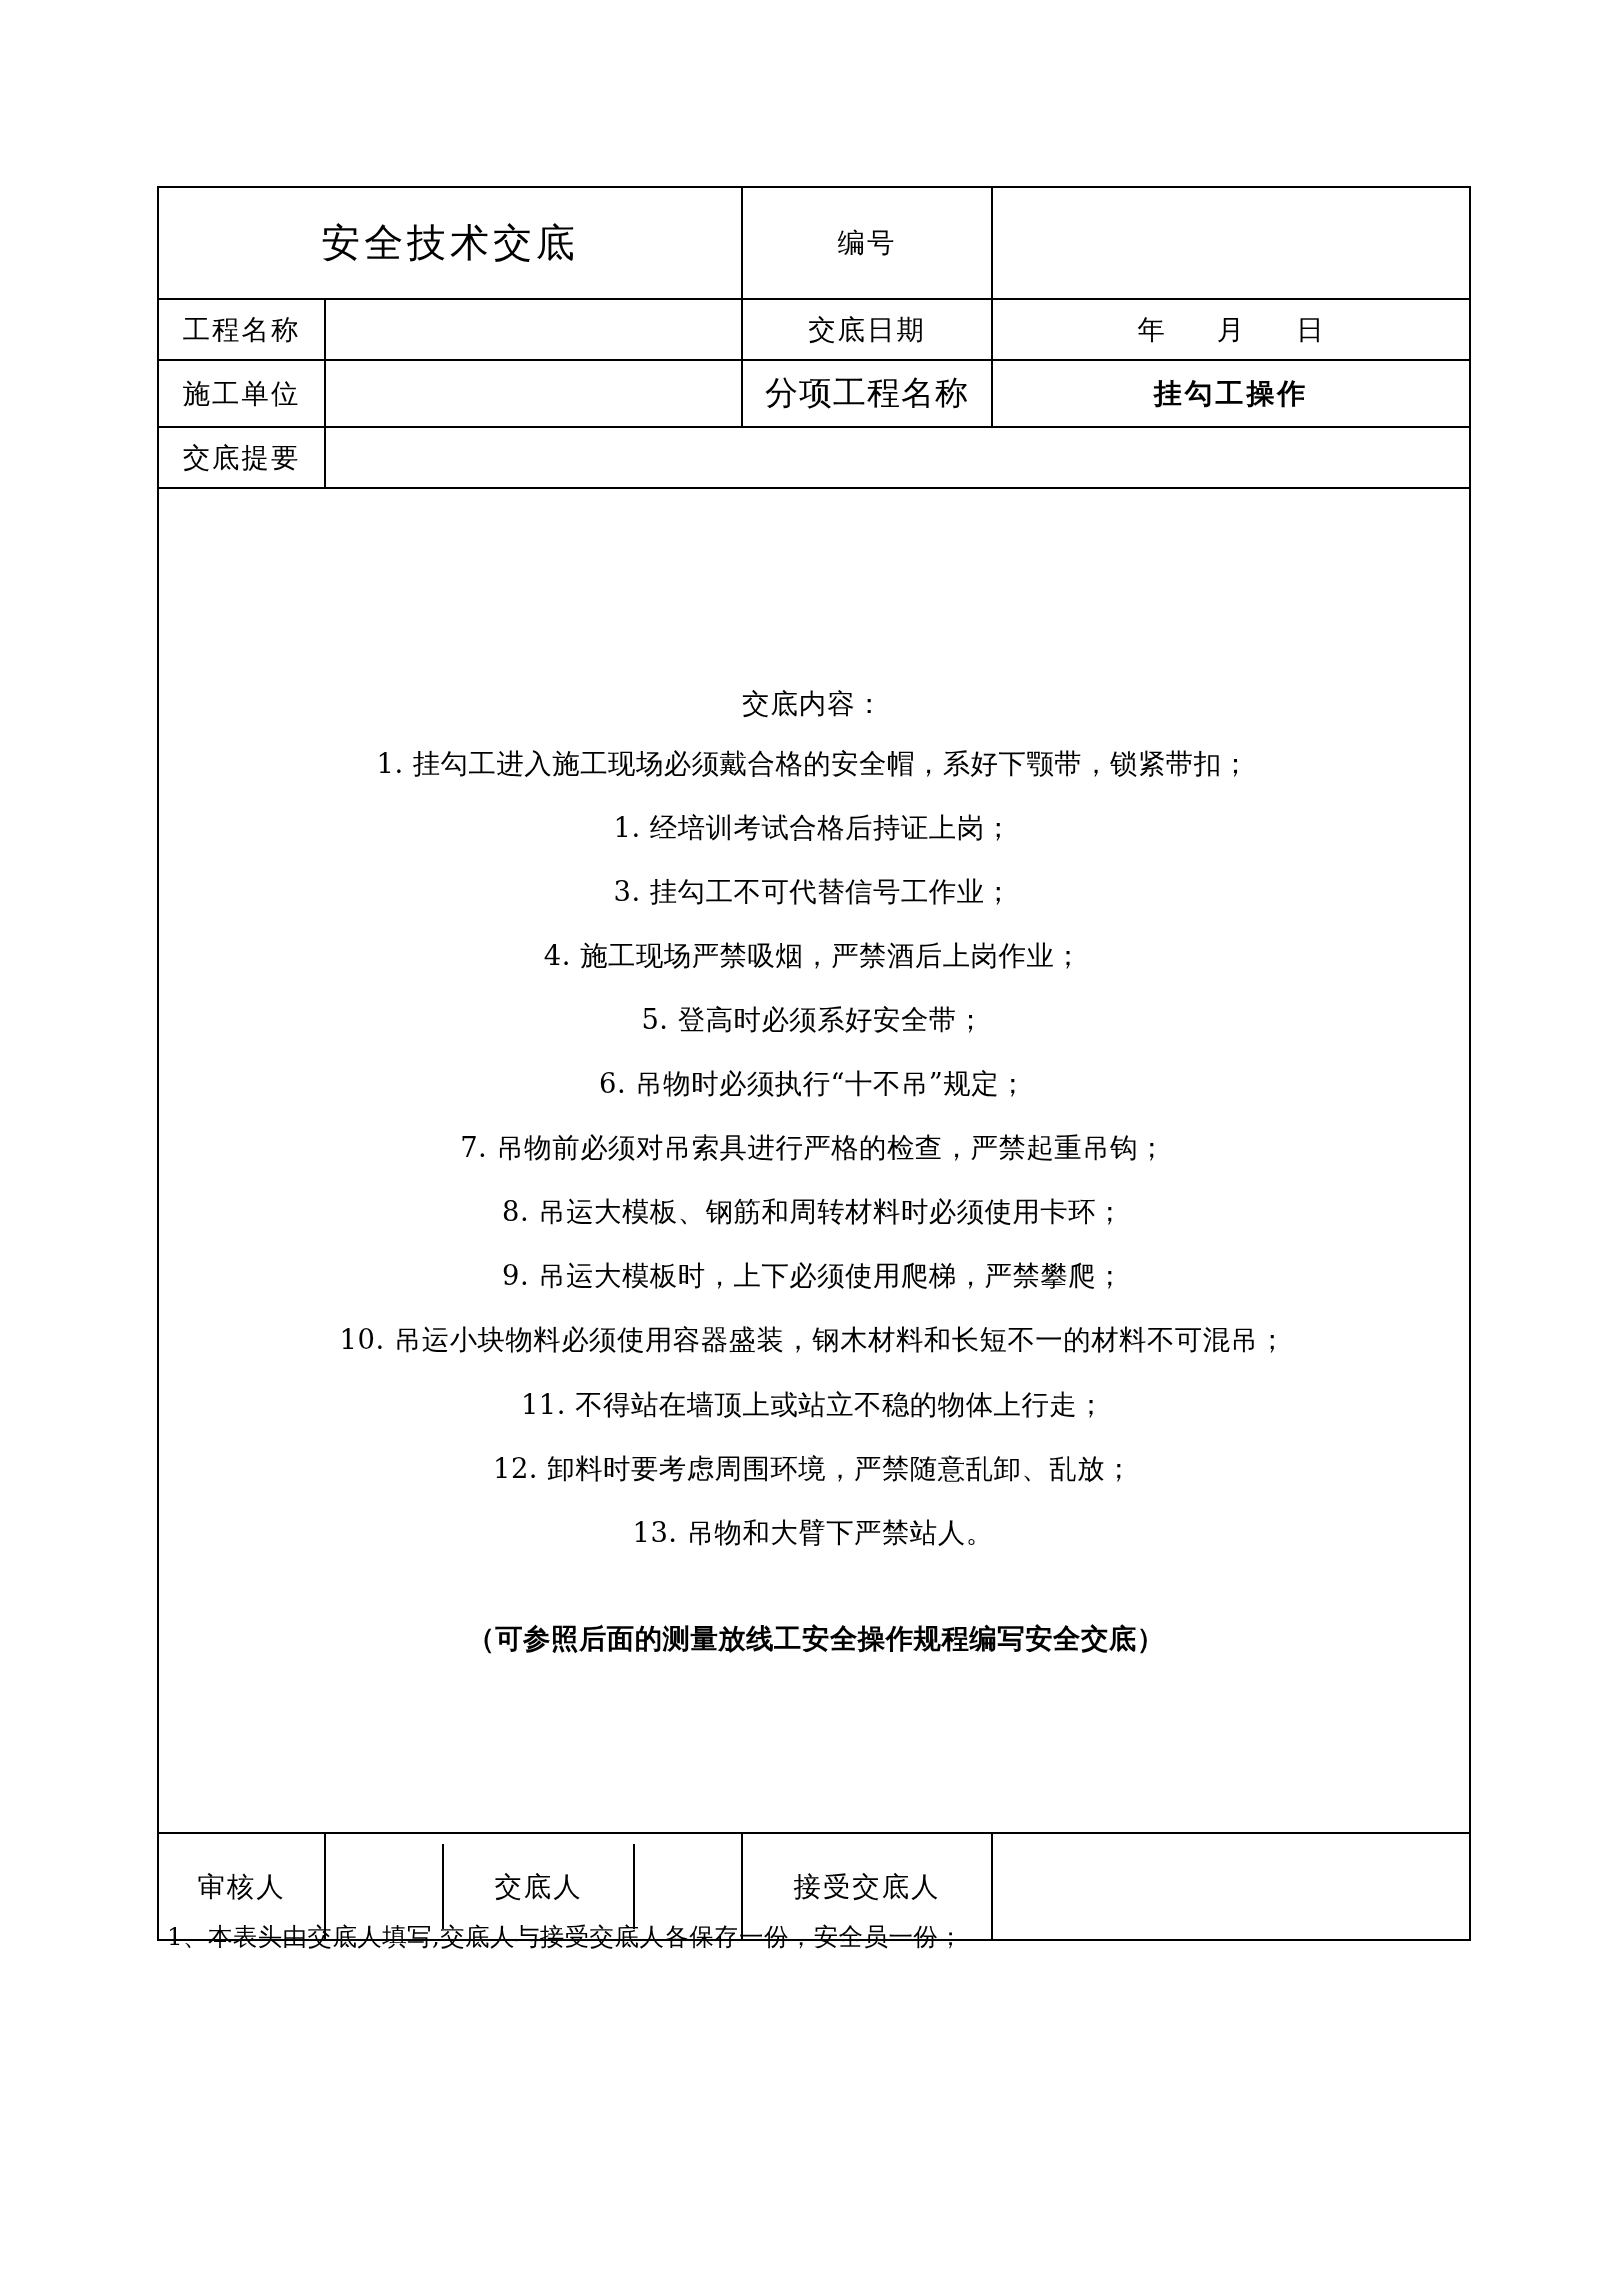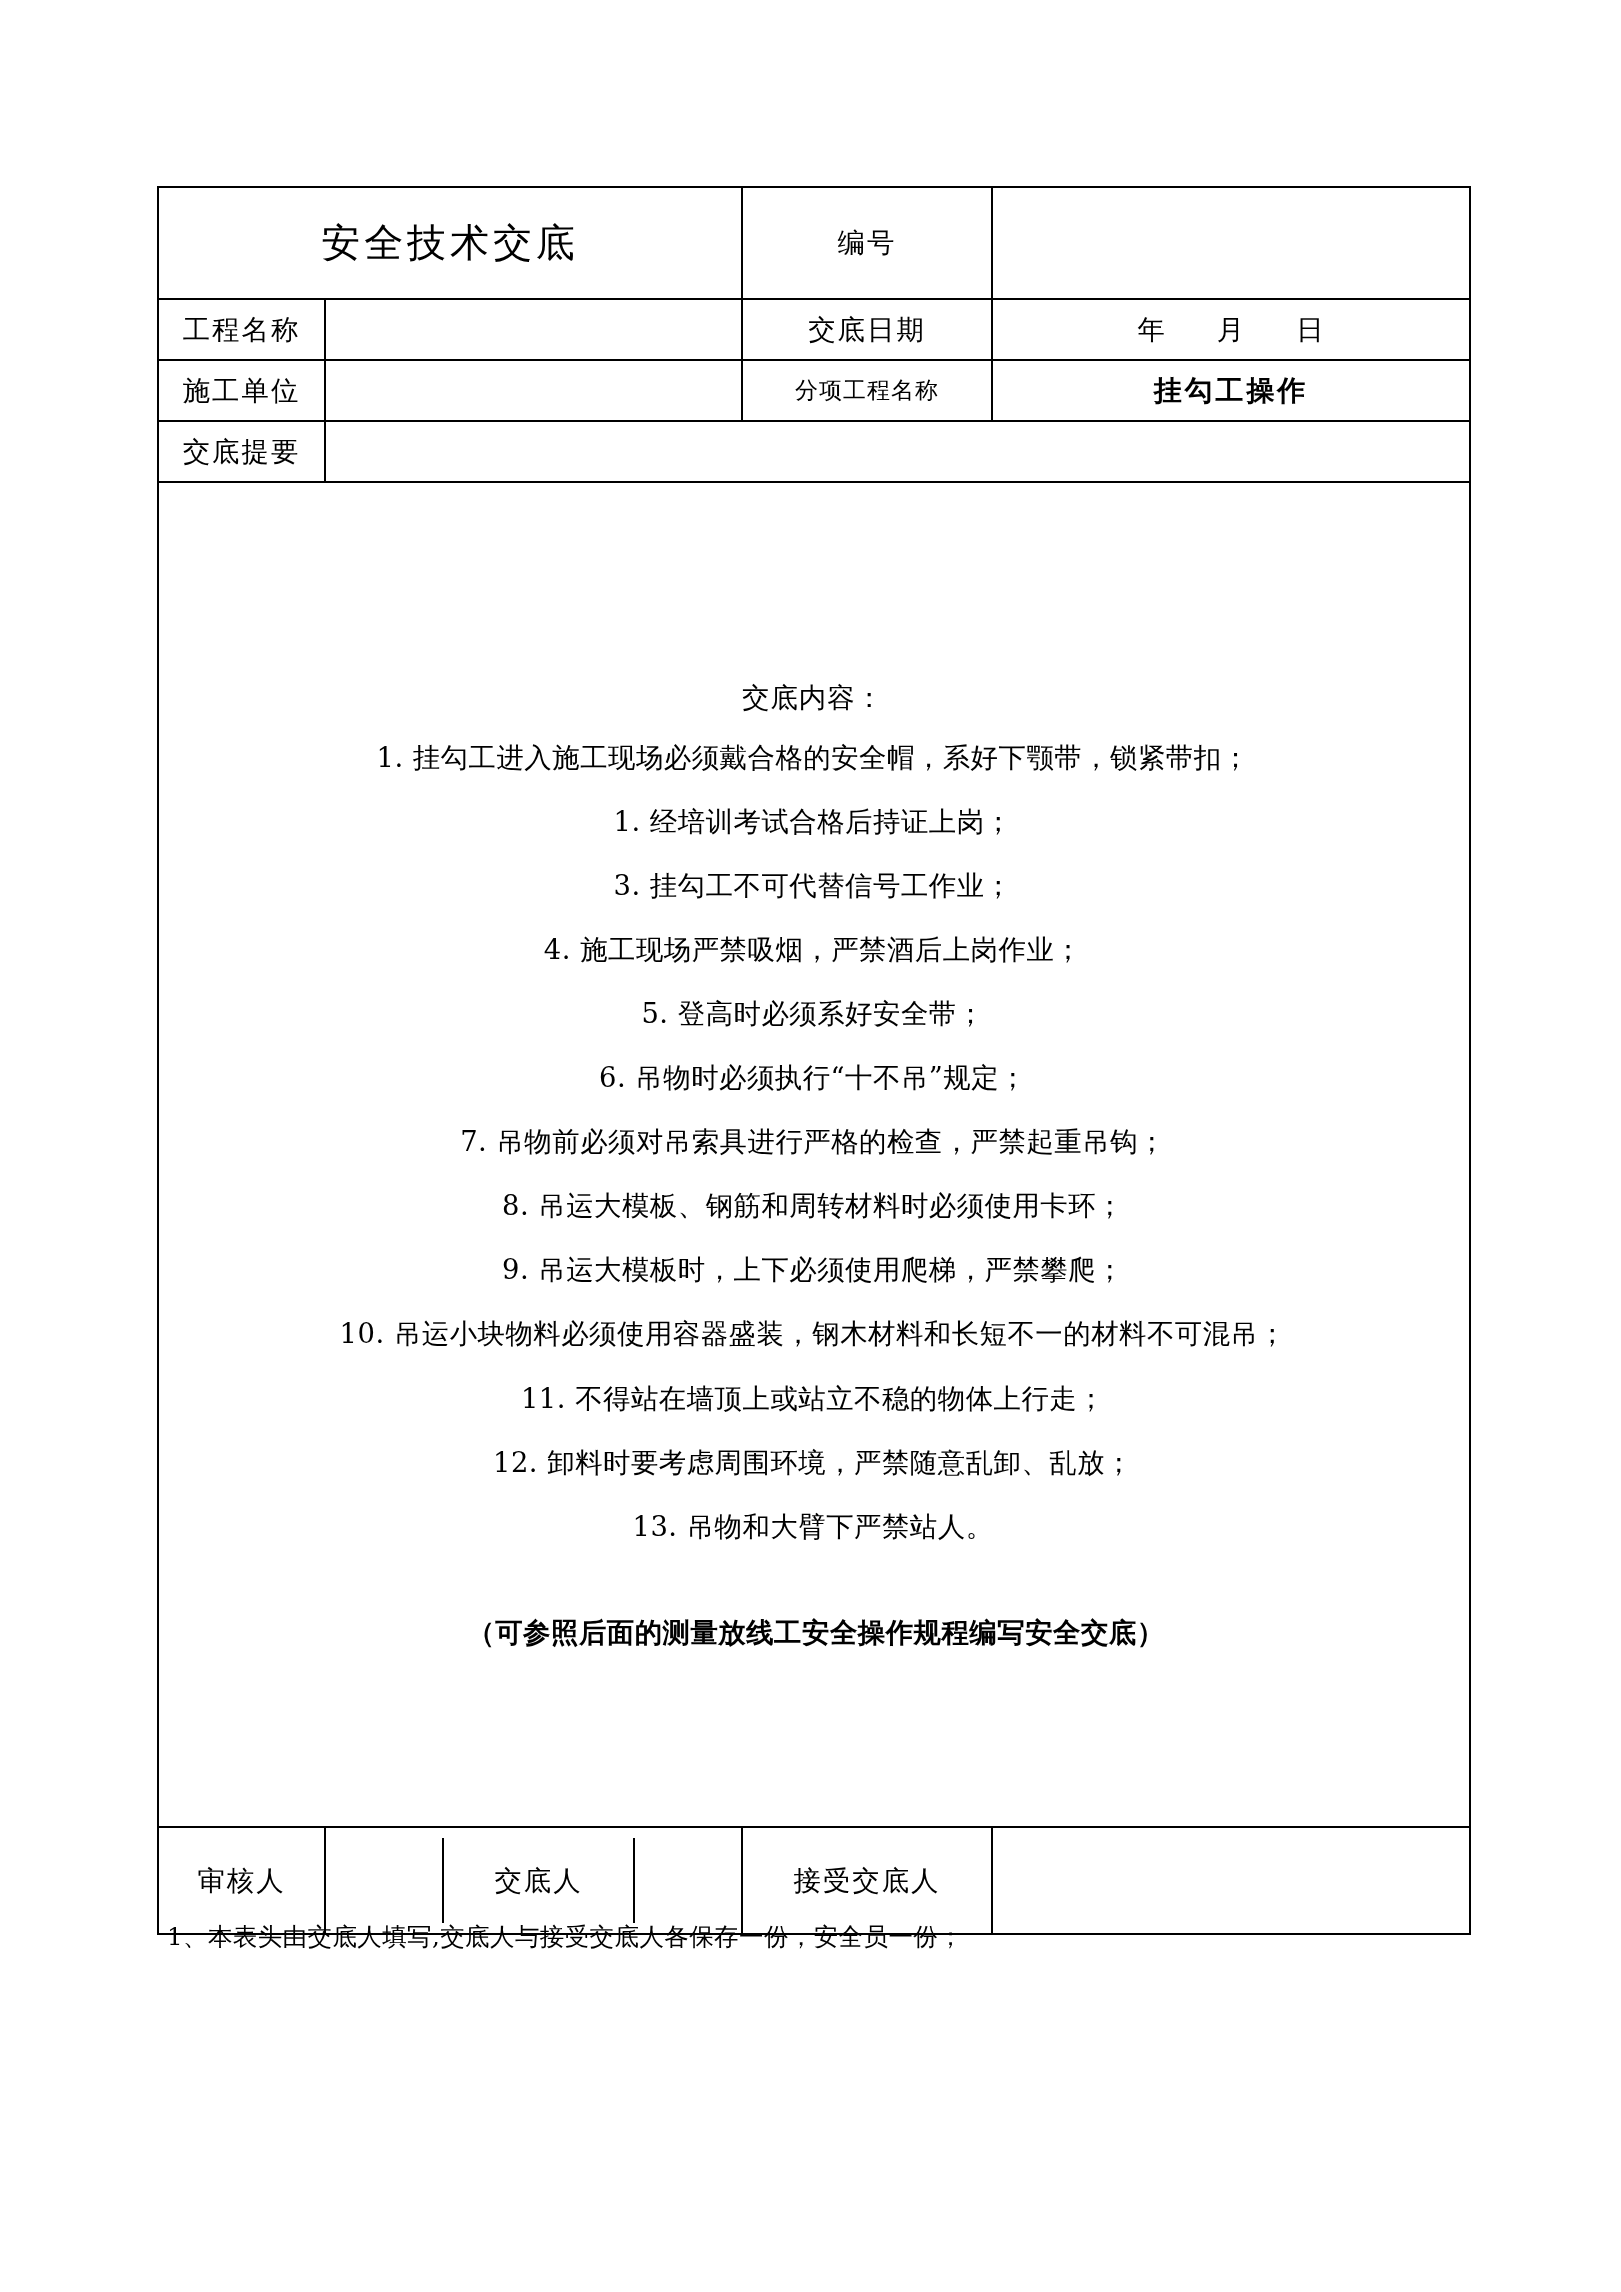--- a/index.html
+++ b/index.html
@@ -51,21 +51,21 @@
   .title-text {
     font-size: 39px;
     letter-spacing: 3.9px;
     font-family: "DejaVu Serif", "Liberation Serif", serif;
   }
   .label-text {
     font-size: 27.4px;
     letter-spacing: 2px;
   }
   .label-text-sm {
-    font-size: 23px;
+    font-size: 33px;
     letter-spacing: 1px;
   }
 
   .row-h {
     height: 61px;
   }
 
   .bold-val {
     font-size: 28px;
     font-weight: bold;

